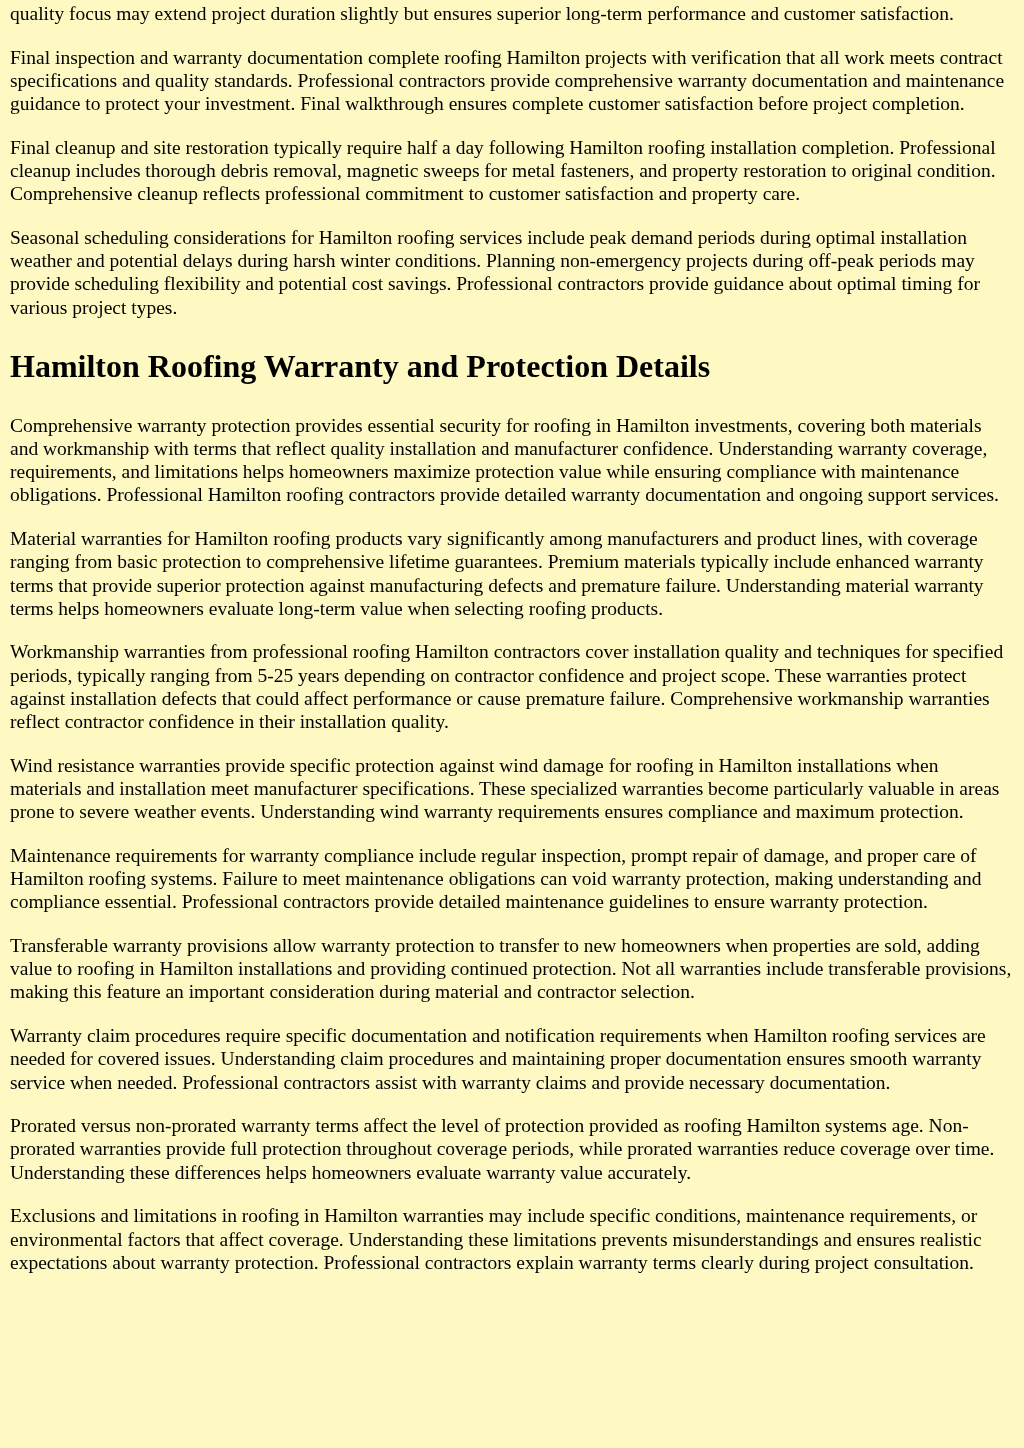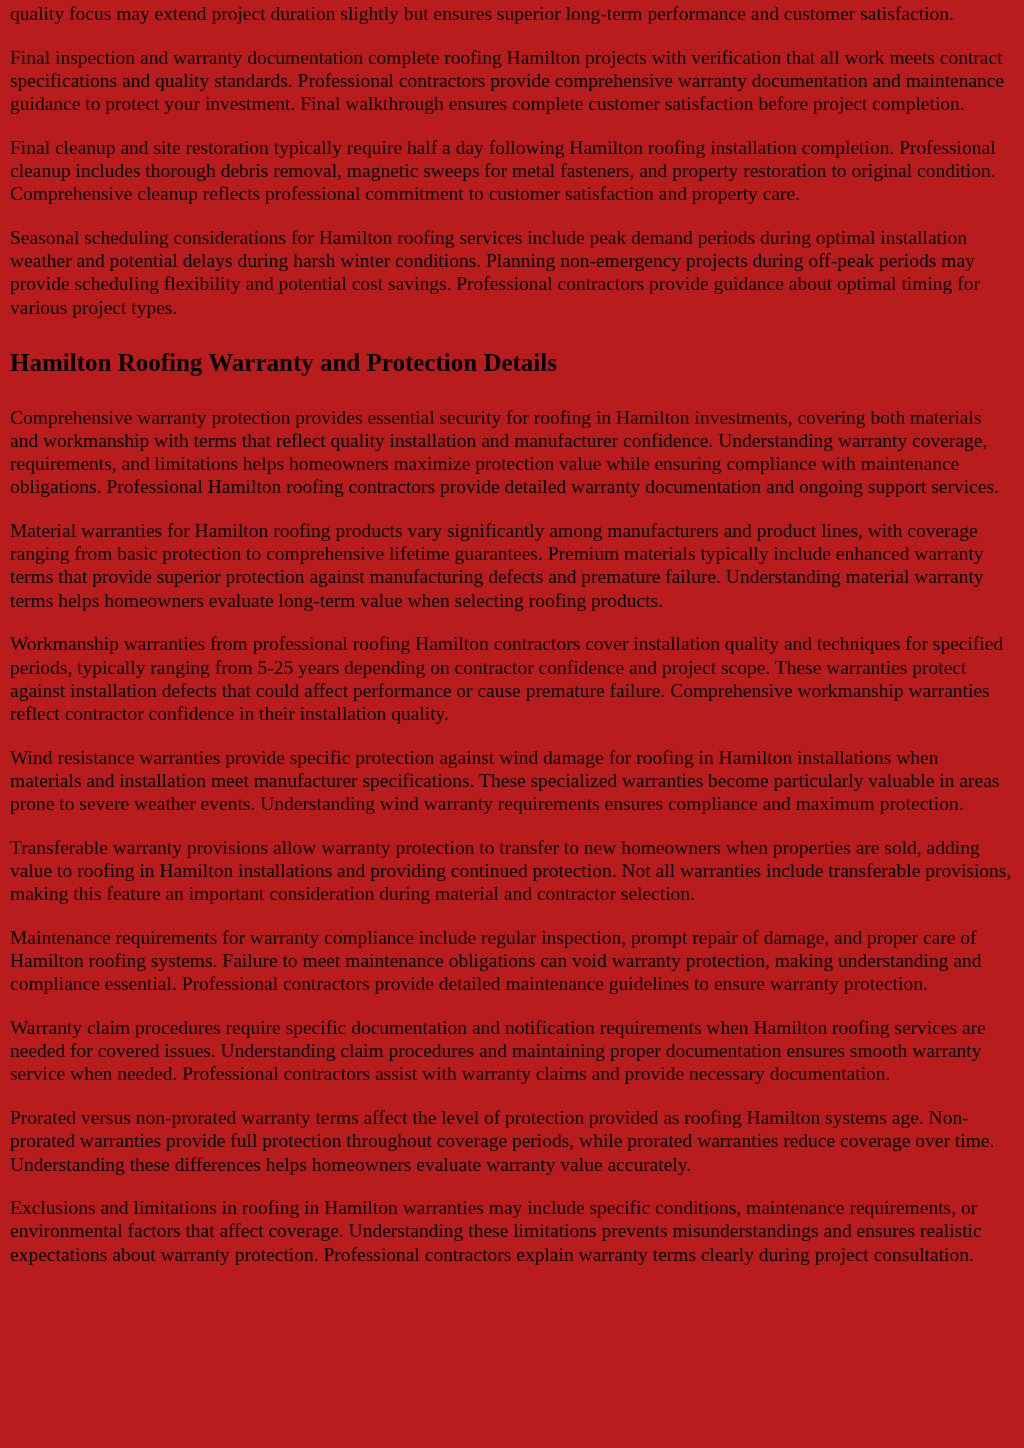--- a/index.html
+++ b/index.html
@@ -5,35 +5,35 @@
   html, body {
     margin: 0;
     padding: 0;
     background: #ffffff;
   }
   .page {
     width: 1024px;
     height: 1448px;
     box-sizing: border-box;
     padding: 2px 10px 0 10px;
-    background: #b91c1c;
+    background: #fef9c3;
     color: #000000;
     font-family: "Liberation Serif", "DejaVu Serif", serif;
     font-size: 19.5px;
     line-height: 23.2px;
     overflow: hidden;
   }
   .page p {
     margin: 20.5px 0;
   }
   .page p:first-child {
     margin-top: 0;
   }
   .page h2 {
-    font-size: 25px;
+    font-size: 32px;
     line-height: 1.16;
     font-weight: bold;
     margin: 29px 0;
     letter-spacing: 0;
   }
 </style>
 </head>
 <body>
 
 <article class="page">
@@ -41,18 +41,18 @@
   <p>Final inspection and warranty documentation complete roofing Hamilton projects with verification that all work meets contract specifications and quality standards. Professional contractors provide comprehensive warranty documentation and maintenance guidance to protect your investment. Final walkthrough ensures complete customer satisfaction before project completion.</p>
   <p>Final cleanup and site restoration typically require half a day following Hamilton roofing installation completion. Professional cleanup includes thorough debris removal, magnetic sweeps for metal fasteners, and property restoration to original condition. Comprehensive cleanup reflects professional commitment to customer satisfaction and property care.</p>
   <p>Seasonal scheduling considerations for Hamilton roofing services include peak demand periods during optimal installation weather and potential delays during harsh winter conditions. Planning non-emergency projects during off-peak periods may provide scheduling flexibility and potential cost savings. Professional contractors provide guidance about optimal timing for various project types.</p>
 
   <h2>Hamilton Roofing Warranty and Protection Details</h2>
 
   <p>Comprehensive warranty protection provides essential security for roofing in Hamilton investments, covering both materials and workmanship with terms that reflect quality installation and manufacturer confidence. Understanding warranty coverage, requirements, and limitations helps homeowners maximize protection value while ensuring compliance with maintenance obligations. Professional Hamilton roofing contractors provide detailed warranty documentation and ongoing support services.</p>
   <p>Material warranties for Hamilton roofing products vary significantly among manufacturers and product lines, with coverage ranging from basic protection to comprehensive lifetime guarantees. Premium materials typically include enhanced warranty terms that provide superior protection against manufacturing defects and premature failure. Understanding material warranty terms helps homeowners evaluate long-term value when selecting roofing products.</p>
   <p>Workmanship warranties from professional roofing Hamilton contractors cover installation quality and techniques for specified periods, typically ranging from 5-25 years depending on contractor confidence and project scope. These warranties protect against installation defects that could affect performance or cause premature failure. Comprehensive workmanship warranties reflect contractor confidence in their installation quality.</p>
   <p>Wind resistance warranties provide specific protection against wind damage for roofing in Hamilton installations when materials and installation meet manufacturer specifications. These specialized warranties become particularly valuable in areas prone to severe weather events. Understanding wind warranty requirements ensures compliance and maximum protection.</p>
+  <p>Maintenance requirements for warranty compliance include regular inspection, prompt repair of damage, and proper care of Hamilton roofing systems. Failure to meet maintenance obligations can void warranty protection, making understanding and compliance essential. Professional contractors provide detailed maintenance guidelines to ensure warranty protection.</p>
   <p>Transferable warranty provisions allow warranty protection to transfer to new homeowners when properties are sold, adding value to roofing in Hamilton installations and providing continued protection. Not all warranties include transferable provisions, making this feature an important consideration during material and contractor selection.</p>
-  <p>Maintenance requirements for warranty compliance include regular inspection, prompt repair of damage, and proper care of Hamilton roofing systems. Failure to meet maintenance obligations can void warranty protection, making understanding and compliance essential. Professional contractors provide detailed maintenance guidelines to ensure warranty protection.</p>
   <p>Warranty claim procedures require specific documentation and notification requirements when Hamilton roofing services are needed for covered issues. Understanding claim procedures and maintaining proper documentation ensures smooth warranty service when needed. Professional contractors assist with warranty claims and provide necessary documentation.</p>
   <p>Prorated versus non-prorated warranty terms affect the level of protection provided as roofing Hamilton systems age. Non-prorated warranties provide full protection throughout coverage periods, while prorated warranties reduce coverage over time. Understanding these differences helps homeowners evaluate warranty value accurately.</p>
   <p>Exclusions and limitations in roofing in Hamilton warranties may include specific conditions, maintenance requirements, or environmental factors that affect coverage. Understanding these limitations prevents misunderstandings and ensures realistic expectations about warranty protection. Professional contractors explain warranty terms clearly during project consultation.</p>
 </article>
 
 </body></html>

